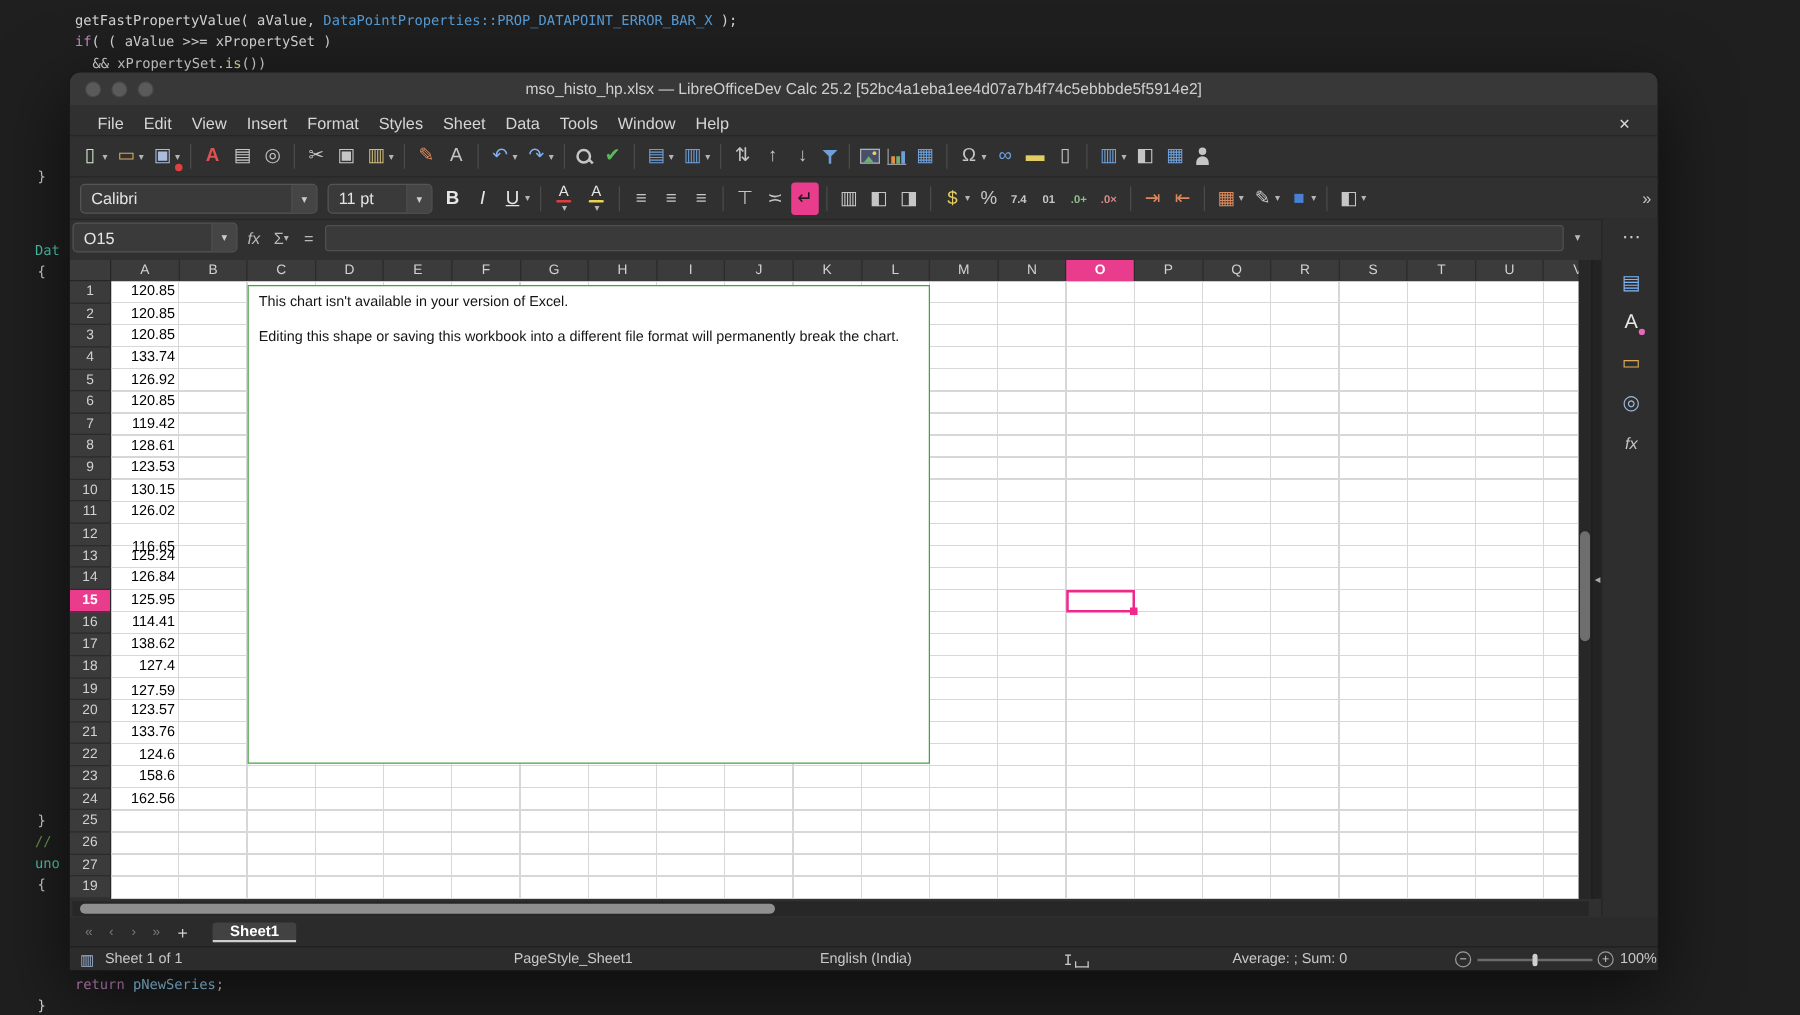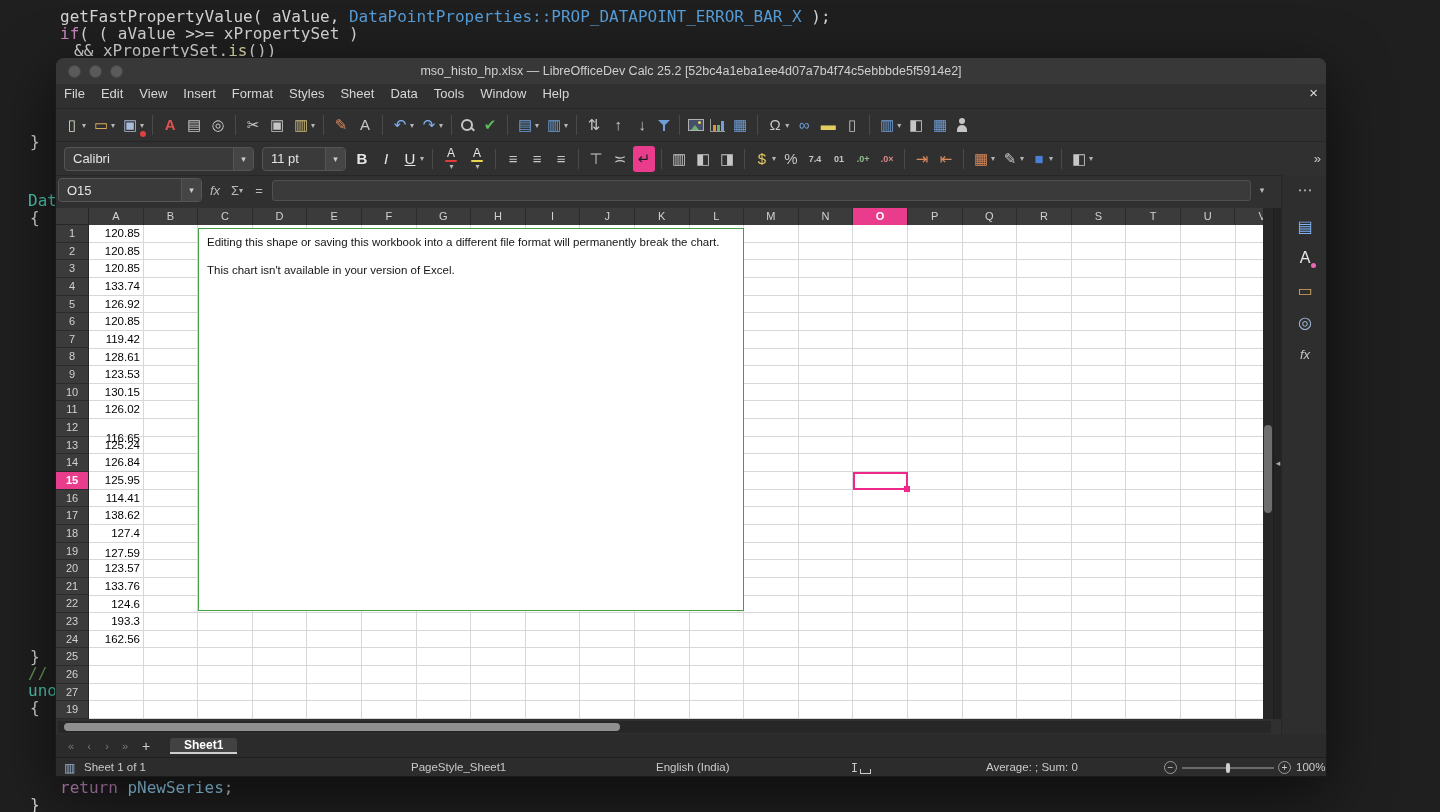--- a/index.html
+++ b/index.html
@@ -8,33 +8,33 @@
     --chrome:#303030;
     --chrome2:#2b2b2b;
     --hdr:#3b3b3b;
     --txt:#d6d6d6;
   }
   *{margin:0;padding:0;box-sizing:border-box}
   html,body{width:1440px;height:812px;overflow:hidden;background:#1f1f1f;font-family:"Liberation Sans",sans-serif}
 
   
   #editor{position:absolute;inset:0}
-  .code-line{position:absolute;font-family:"DejaVu Sans Mono",monospace;font-size:16px;line-height:17px;white-space:pre}
+  .code-line{position:absolute;font-family:"DejaVu Sans Mono",monospace;font-size:11px;line-height:17px;white-space:pre}
   .tok-plain{color:#d4d4d4}.tok-kw{color:#c586c0}.tok-type{color:#4ec9b0}
   .tok-const{color:#569cd6}.tok-var{color:#9cdcfe}.tok-comment{color:#6a9955}.tok-fn{color:#dcdcaa}
 
   
   .window{position:absolute;left:55px;top:57px;width:1272px;height:720px;background:var(--chrome);
     border-radius:9px 9px 0 0;box-shadow:0 18px 60px rgba(0,0,0,.6);border:1px solid #1a1a1a;overflow:hidden}
   .titlebar{position:absolute;top:0;left:0;width:100%;height:26px;background:#383838;display:flex;align-items:center}
   #dots{position:absolute;left:12px;display:flex;gap:8px}
   .dot{width:13px;height:13px;border-radius:50%;background:#5a5a5a;border:1px solid #484848}
   .title{flex:1;text-align:center;font-size:12.5px;color:#cfcfcf}
 
-  .menubar{position:absolute;top:26px;left:0;width:100%;height:24px;background:var(--chrome);display:flex;align-items:flex-start;padding:0 0;font-size:13px;color:var(--txt)}
+  .menubar{position:absolute;top:26px;left:0;width:100%;height:24px;background:var(--chrome);display:flex;align-items:flex-end;padding:0 14px;font-size:13px;color:var(--txt)}
   #menu-items{display:flex}
   .menu-item{padding:2px 8px;border-radius:3px;cursor:default}
   .doc-close{margin-left:auto;font-size:15px;color:#dcdcdc;padding:0 8px}
 
   .toolbar{position:absolute;left:0;width:100%;background:var(--chrome);border-top:1px solid #262626;display:flex;align-items:center;padding:0 4px}
   #toolbar1{top:50px;height:33px}
   #toolbar2{top:83px;height:34px}
   .tsep{width:1px;height:20px;background:#4a4a4a;margin:0 5px;flex:0 0 1px}
   .tbtn{position:relative;height:26px;display:flex;align-items:center;justify-content:center;padding:0 2px;margin:0 1px;border-radius:3px}
   .tbtn.active{background:var(--accent)}
@@ -65,21 +65,21 @@
   .ci-chart::after{content:"";position:absolute;left:10px;bottom:0;width:3px;height:10px;background:#6f9fd8}
   .ci-image{width:16px;height:12px;border:1px solid #b0b0b0;background:#47506a}
   .ci-image::before{content:"";position:absolute;right:2px;top:1px;width:3px;height:3px;border-radius:50%;background:#e8d44d}
   .ci-image::after{content:"";position:absolute;left:2px;bottom:0;border-left:4px solid transparent;border-right:4px solid transparent;border-bottom:5px solid #6fb06f}
   .ci-person{width:14px;height:15px}
   .ci-person::before{content:"";position:absolute;left:4px;top:0;width:6px;height:6px;border-radius:50%;background:#c6c6c6}
   .ci-person::after{content:"";position:absolute;left:2px;top:7px;width:10px;height:7px;border-radius:5px 5px 0 0;background:#c6c6c6}
 
   
   .formulabar{position:absolute;top:117px;left:0;width:100%;height:29px;background:var(--chrome);border-top:1px solid #262626;display:flex;align-items:center;padding:0 4px 0 2px;gap:3px}
-  #namebox{width:144px;margin:0}
+  #namebox{width:132px;margin:0}
   #fb-buttons{display:flex;align-items:center;gap:2px}
   .fbtn{min-width:20px;text-align:center;color:#b9b9b9;font-size:13px;display:flex;align-items:center;justify-content:center}
   .fbtn .dd{margin-left:0}
   .finput{flex:1;height:21px;background:#3a3a3a;border:1px solid #505050;border-radius:3px}
   .fexpand{width:16px;text-align:center;color:#b9b9b9;font-size:9px;margin-right:52px}
 
   
   .sheet{position:absolute;left:0;top:150px;width:1217px;height:511px;background:#262626}
   .corner{position:absolute;left:0;top:0;width:33px;height:17px;background:var(--hdr);border-right:1px solid #262626;border-bottom:1px solid #262626}
   #colheads{position:absolute;left:33px;top:0;width:1174px;height:17px;display:flex;overflow:hidden;background:var(--hdr)}
@@ -482,22 +482,22 @@
         <div class="rowhead">22</div>
         <div class="rowhead">23</div>
         <div class="rowhead">24</div>
         <div class="rowhead">25</div>
         <div class="rowhead">26</div>
         <div class="rowhead">27</div>
         <div class="rowhead">19</div>
       </div>
     <div id="cells">
       <div class="chartbox">
+        <p>This chart isn't available in your version of Excel.</p>
         <p>Editing this shape or saving this workbook into a different file format will permanently break the chart.</p>
-        <p>This chart isn't available in your version of Excel.</p>
       </div>
       <div id="cursor" style="left: 764.4px; top: 247.002px;">
         <div id="fillhandle"></div>
       </div>
     <div class="cellval" style="top: 0px;">120.85</div>
         <div class="cellval" style="top: 17.643px;">120.85</div>
         <div class="cellval" style="top: 35.286px;">120.85</div>
         <div class="cellval" style="top: 52.929px;">133.74</div>
         <div class="cellval" style="top: 70.572px;">126.92</div>
         <div class="cellval" style="top: 88.215px;">120.85</div>
@@ -510,21 +510,21 @@
         <div class="cellval" style="top: 211.716px;">125.24</div>
         <div class="cellval" style="top: 229.359px;">126.84</div>
         <div class="cellval" style="top: 247.002px;">125.95</div>
         <div class="cellval" style="top: 264.645px;">114.41</div>
         <div class="cellval" style="top: 282.288px;">138.62</div>
         <div class="cellval" style="top: 299.931px;">127.4</div>
         <div class="cellval" style="top: 320px;">127.59</div>
         <div class="cellval" style="top: 335.217px;">123.57</div>
         <div class="cellval" style="top: 352.86px;">133.76</div>
         <div class="cellval" style="top: 370.503px;">124.6</div>
-        <div class="cellval" style="top: 388.146px;">193.3</div>
+        <div class="cellval" style="top: 388.146px;">158.6</div>
         <div class="cellval" style="top: 405.789px;">162.56</div>
       </div>
     <div class="vscroll">
       <div class="vthumb"></div>
     </div>
   </div>
 
   <div class="collapse-strip">
     <span class="collapse-arrow">◂</span>
   </div>

